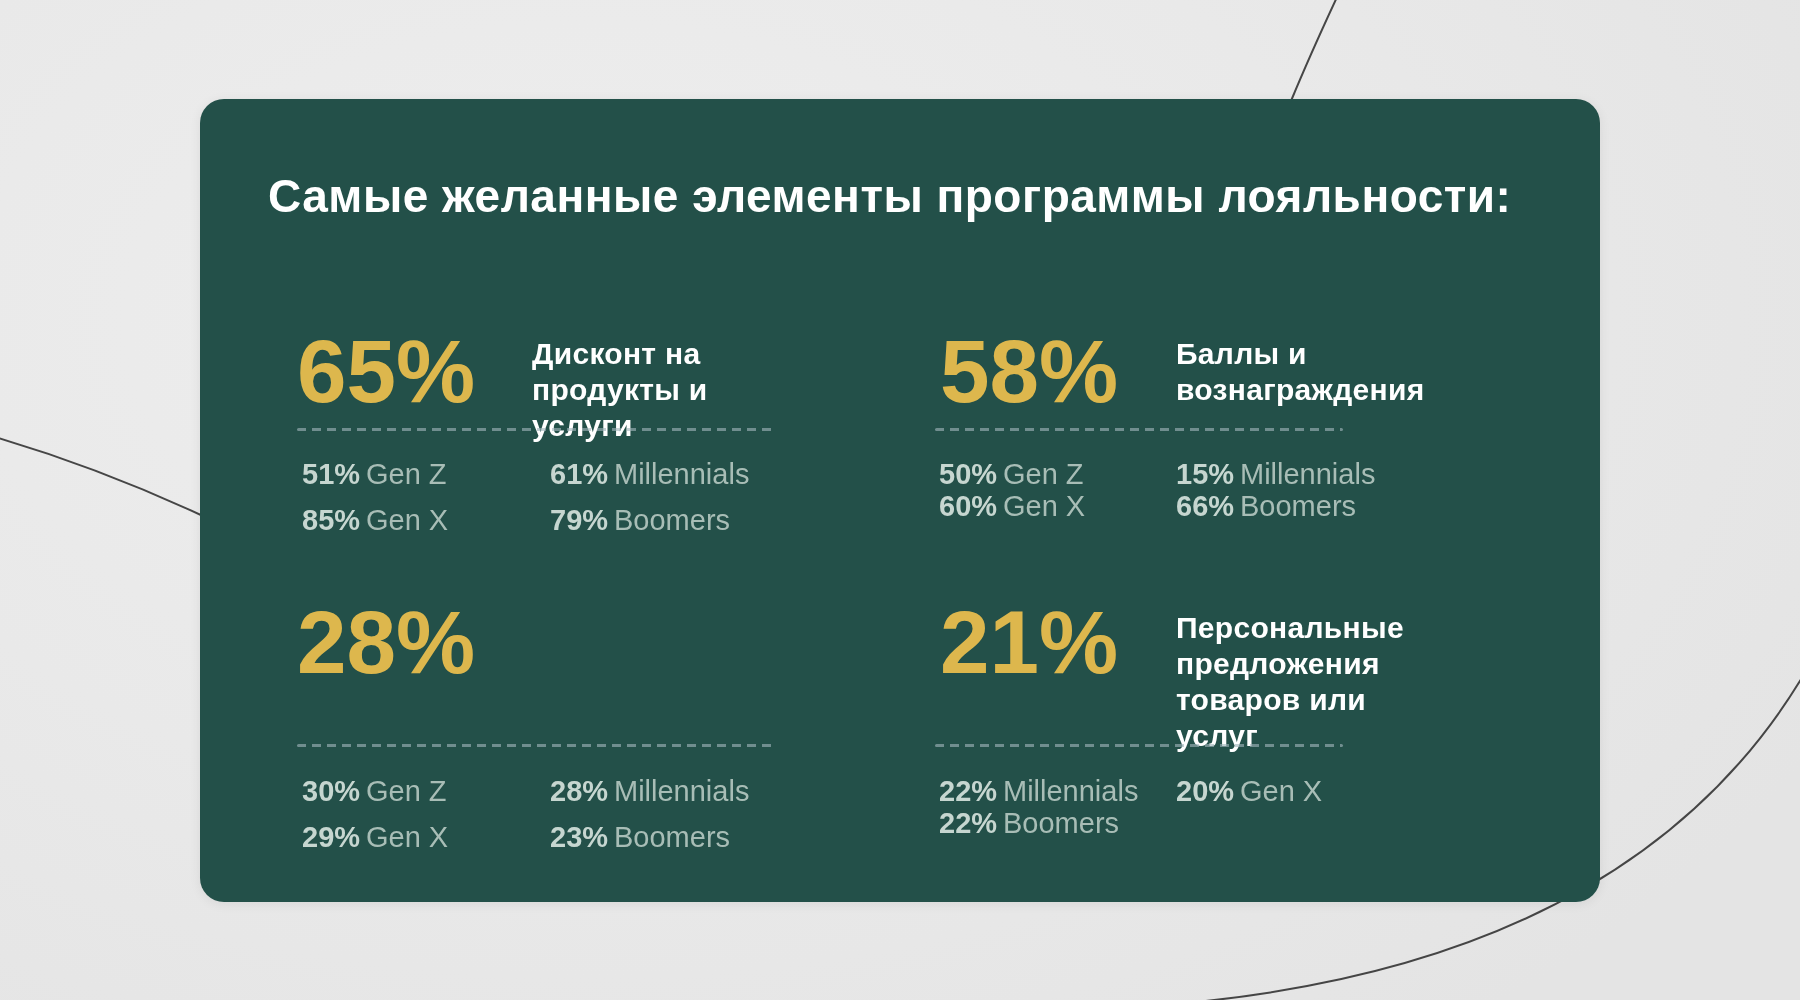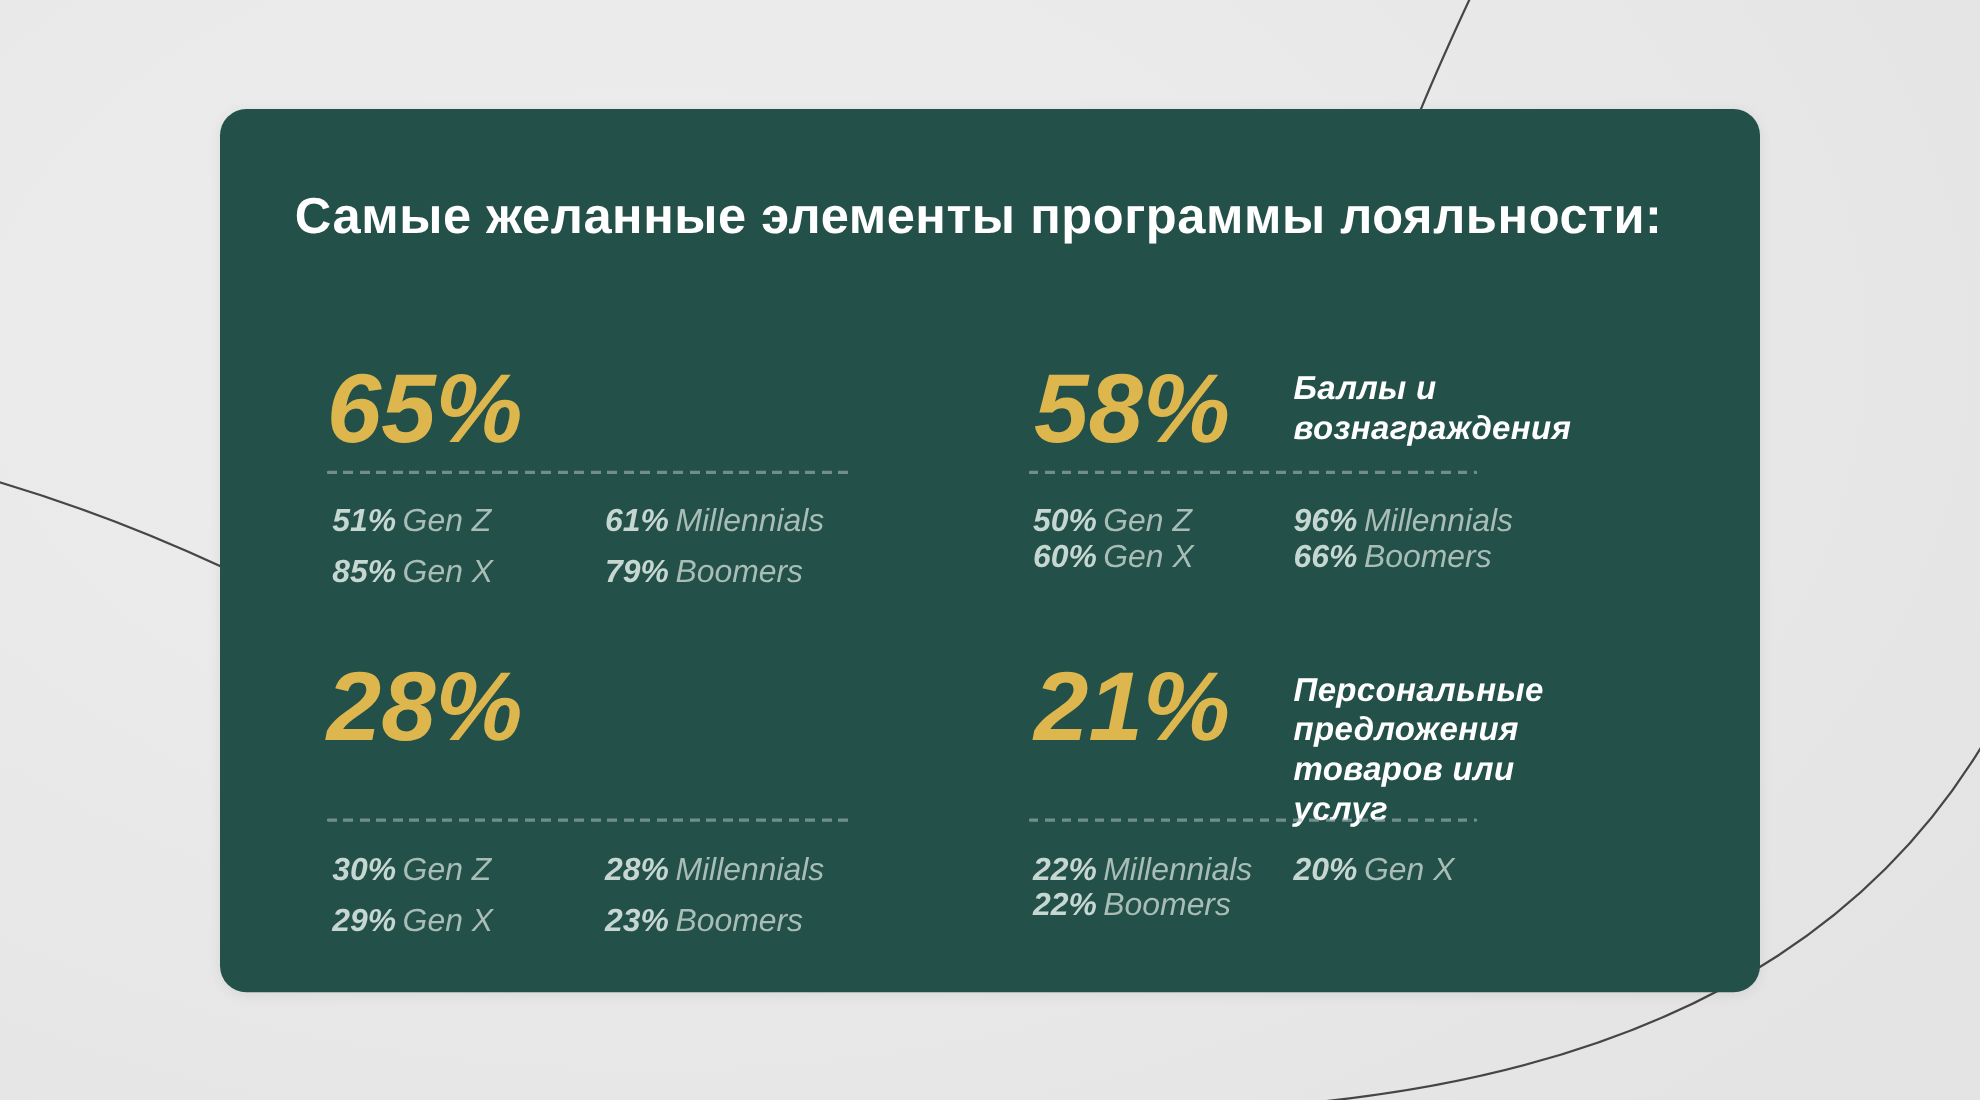--- a/index.html
+++ b/index.html
@@ -49,21 +49,20 @@
       letter-spacing: 0.5px;
       color: #ffffff;
       white-space: nowrap;
       z-index: 2;
     }
     .block {
       position: absolute;
       z-index: 2;
       width: 480px;
       height: 240px;
-      font-style: italic;
     }
     .colA { left: 297px; }
     .colB { left: 935px; }
     .row1 { top: 326px; }
     .row2 { top: 597px; }
 
     .num {
       position: absolute;
       left: 0;
       top: 0;
@@ -138,20 +137,22 @@
     <path d="M -5 437 Q 100 468 203 516"></path>
     <path d="M 1150 1006 Q 1625 972 1803 676"></path>
   </svg>
 
   <div id="card"></div>
 
   <h1 id="title">Самые желанные элементы программы лояльности:</h1>
 
   <section class="block colA row1">
     <div class="num">65%</div>
+    <div class="label">Дисконт на
+продукты и услуги</div>
     <div class="divider"></div>
     <div class="breakdown">
       <div class="cell">
         <span class="bd-value">51%</span><span class="bd-label">Gen Z</span>
       </div>
       <div class="cell">
         <span class="bd-value">61%</span><span class="bd-label">Millennials</span>
       </div>
       <div class="cell">
         <span class="bd-value">85%</span><span class="bd-label">Gen X</span>
@@ -165,21 +166,21 @@
   <section class="block colB row1">
     <div class="num">58%</div>
     <div class="label">Баллы и
 вознаграждения</div>
     <div class="divider"></div>
     <div class="breakdown">
       <div class="cell">
         <span class="bd-value">50%</span><span class="bd-label">Gen Z</span>
       </div>
       <div class="cell">
-        <span class="bd-value">96%</span><span class="bd-label">Millennials</span>
+        <span class="bd-value">15%</span><span class="bd-label">Millennials</span>
       </div>
       <div class="cell">
         <span class="bd-value">60%</span><span class="bd-label">Gen X</span>
       </div>
       <div class="cell">
         <span class="bd-value">66%</span><span class="bd-label">Boomers</span>
       </div>
     </div>
   </section>
 

